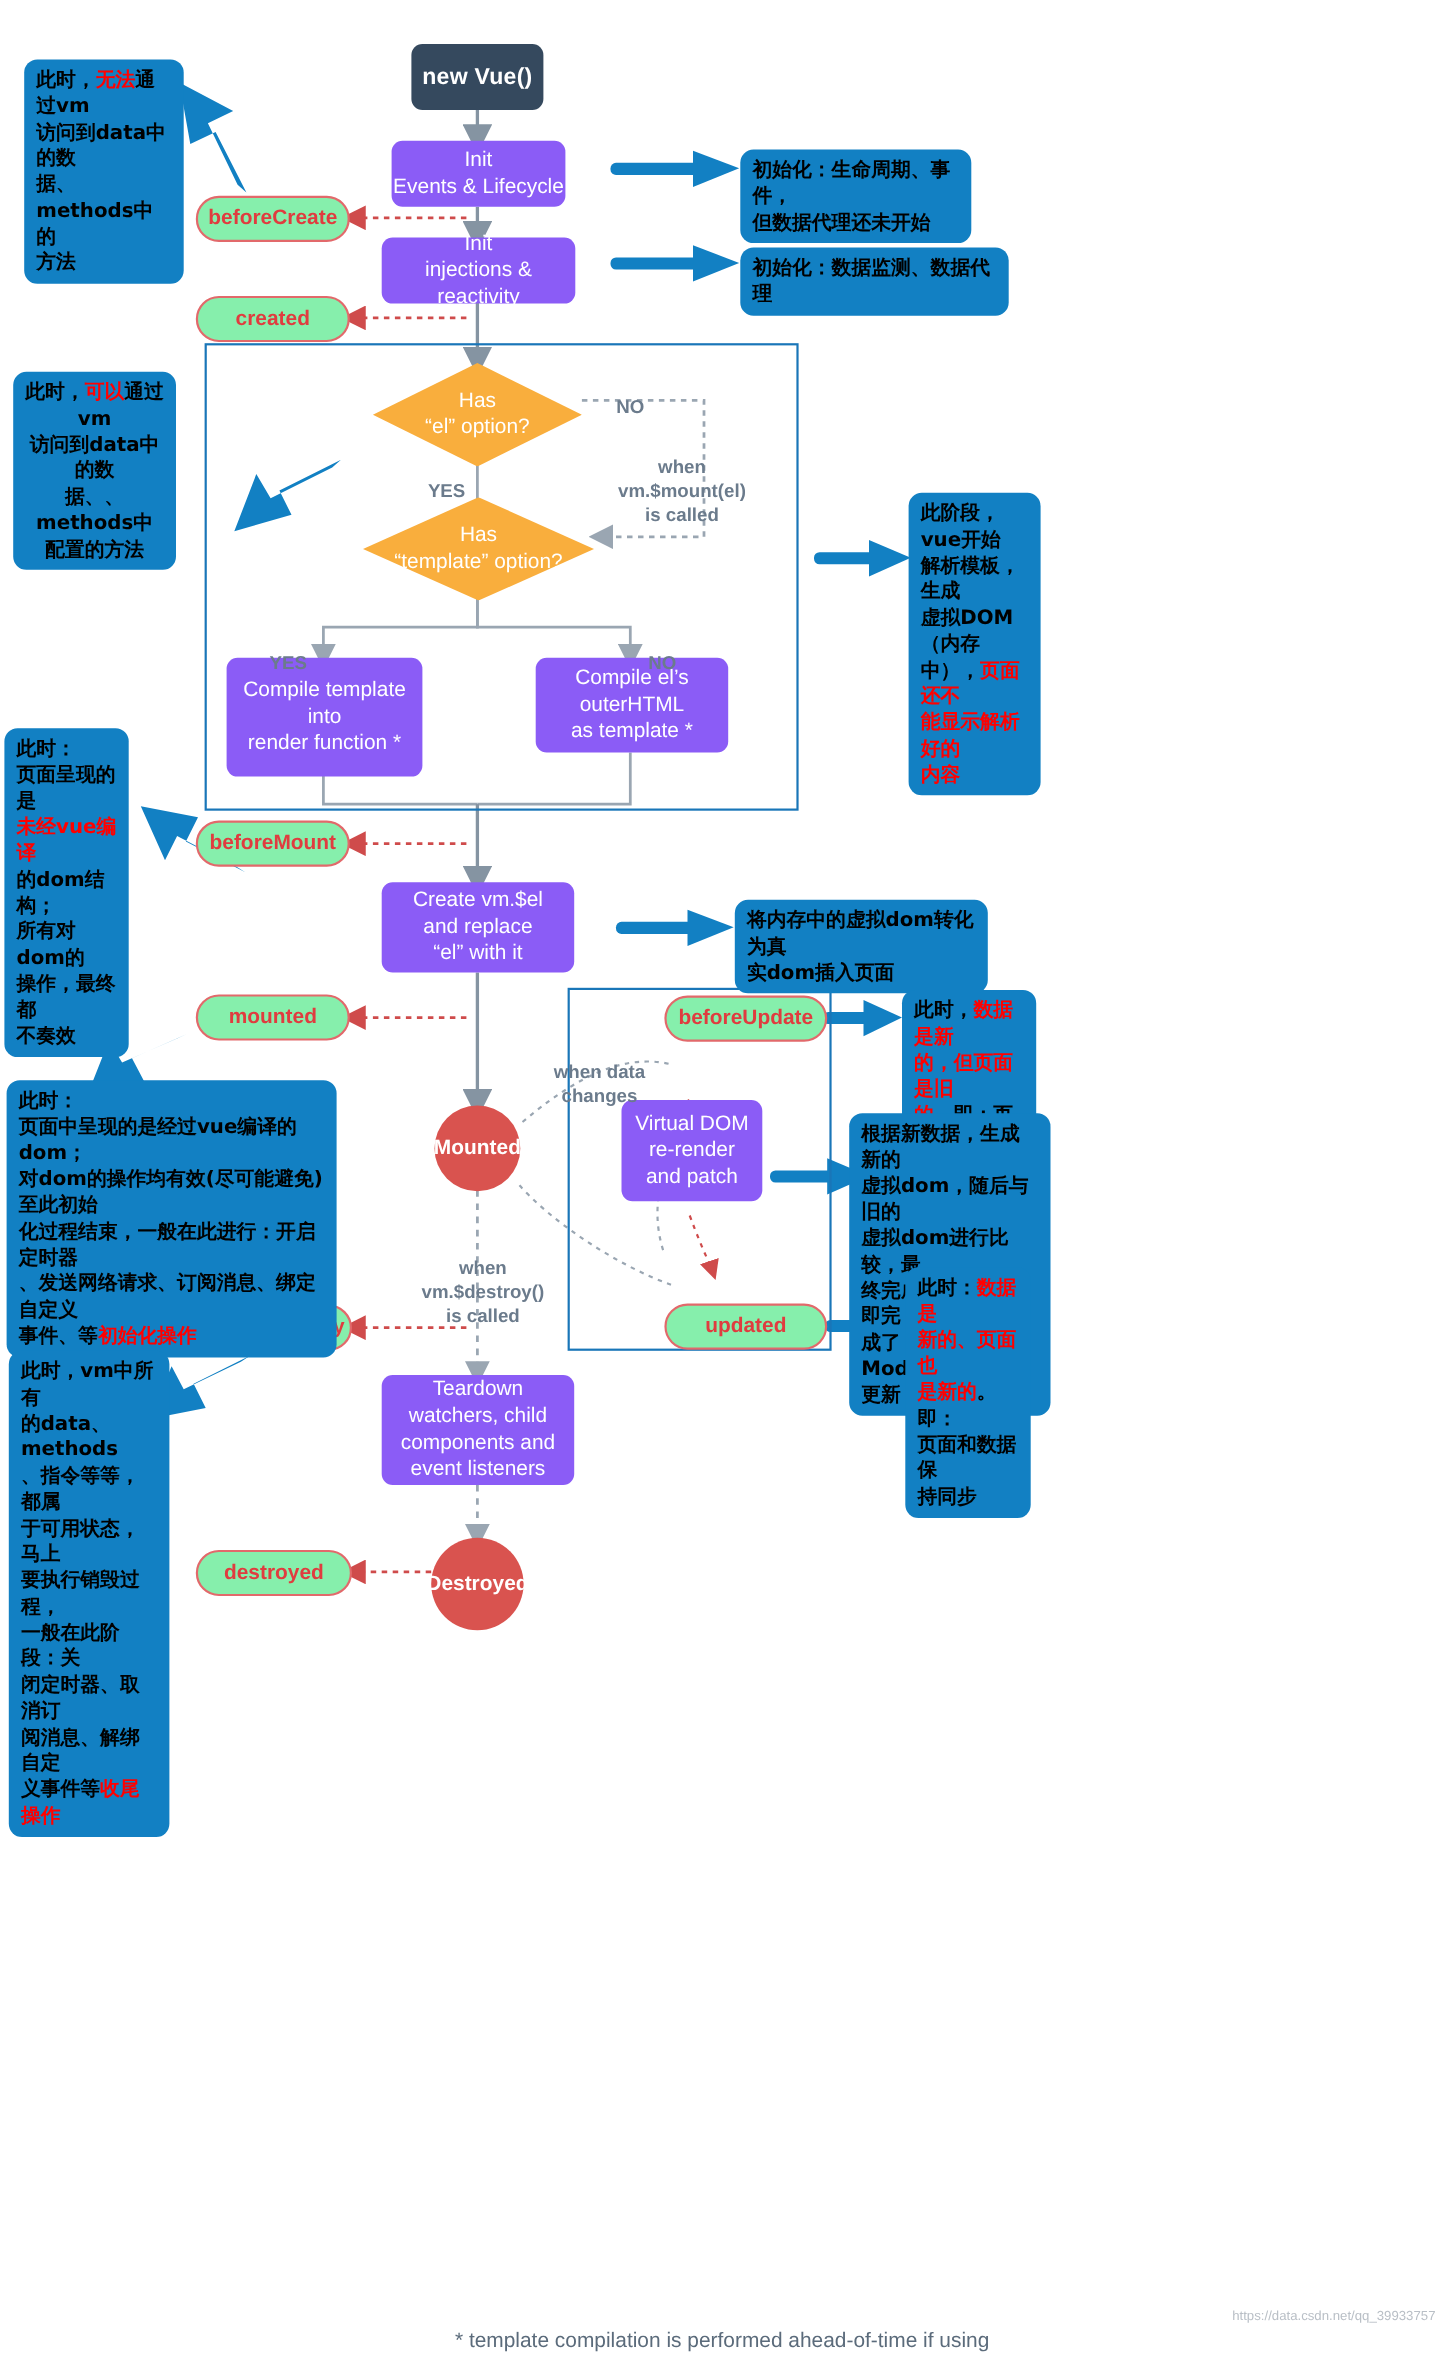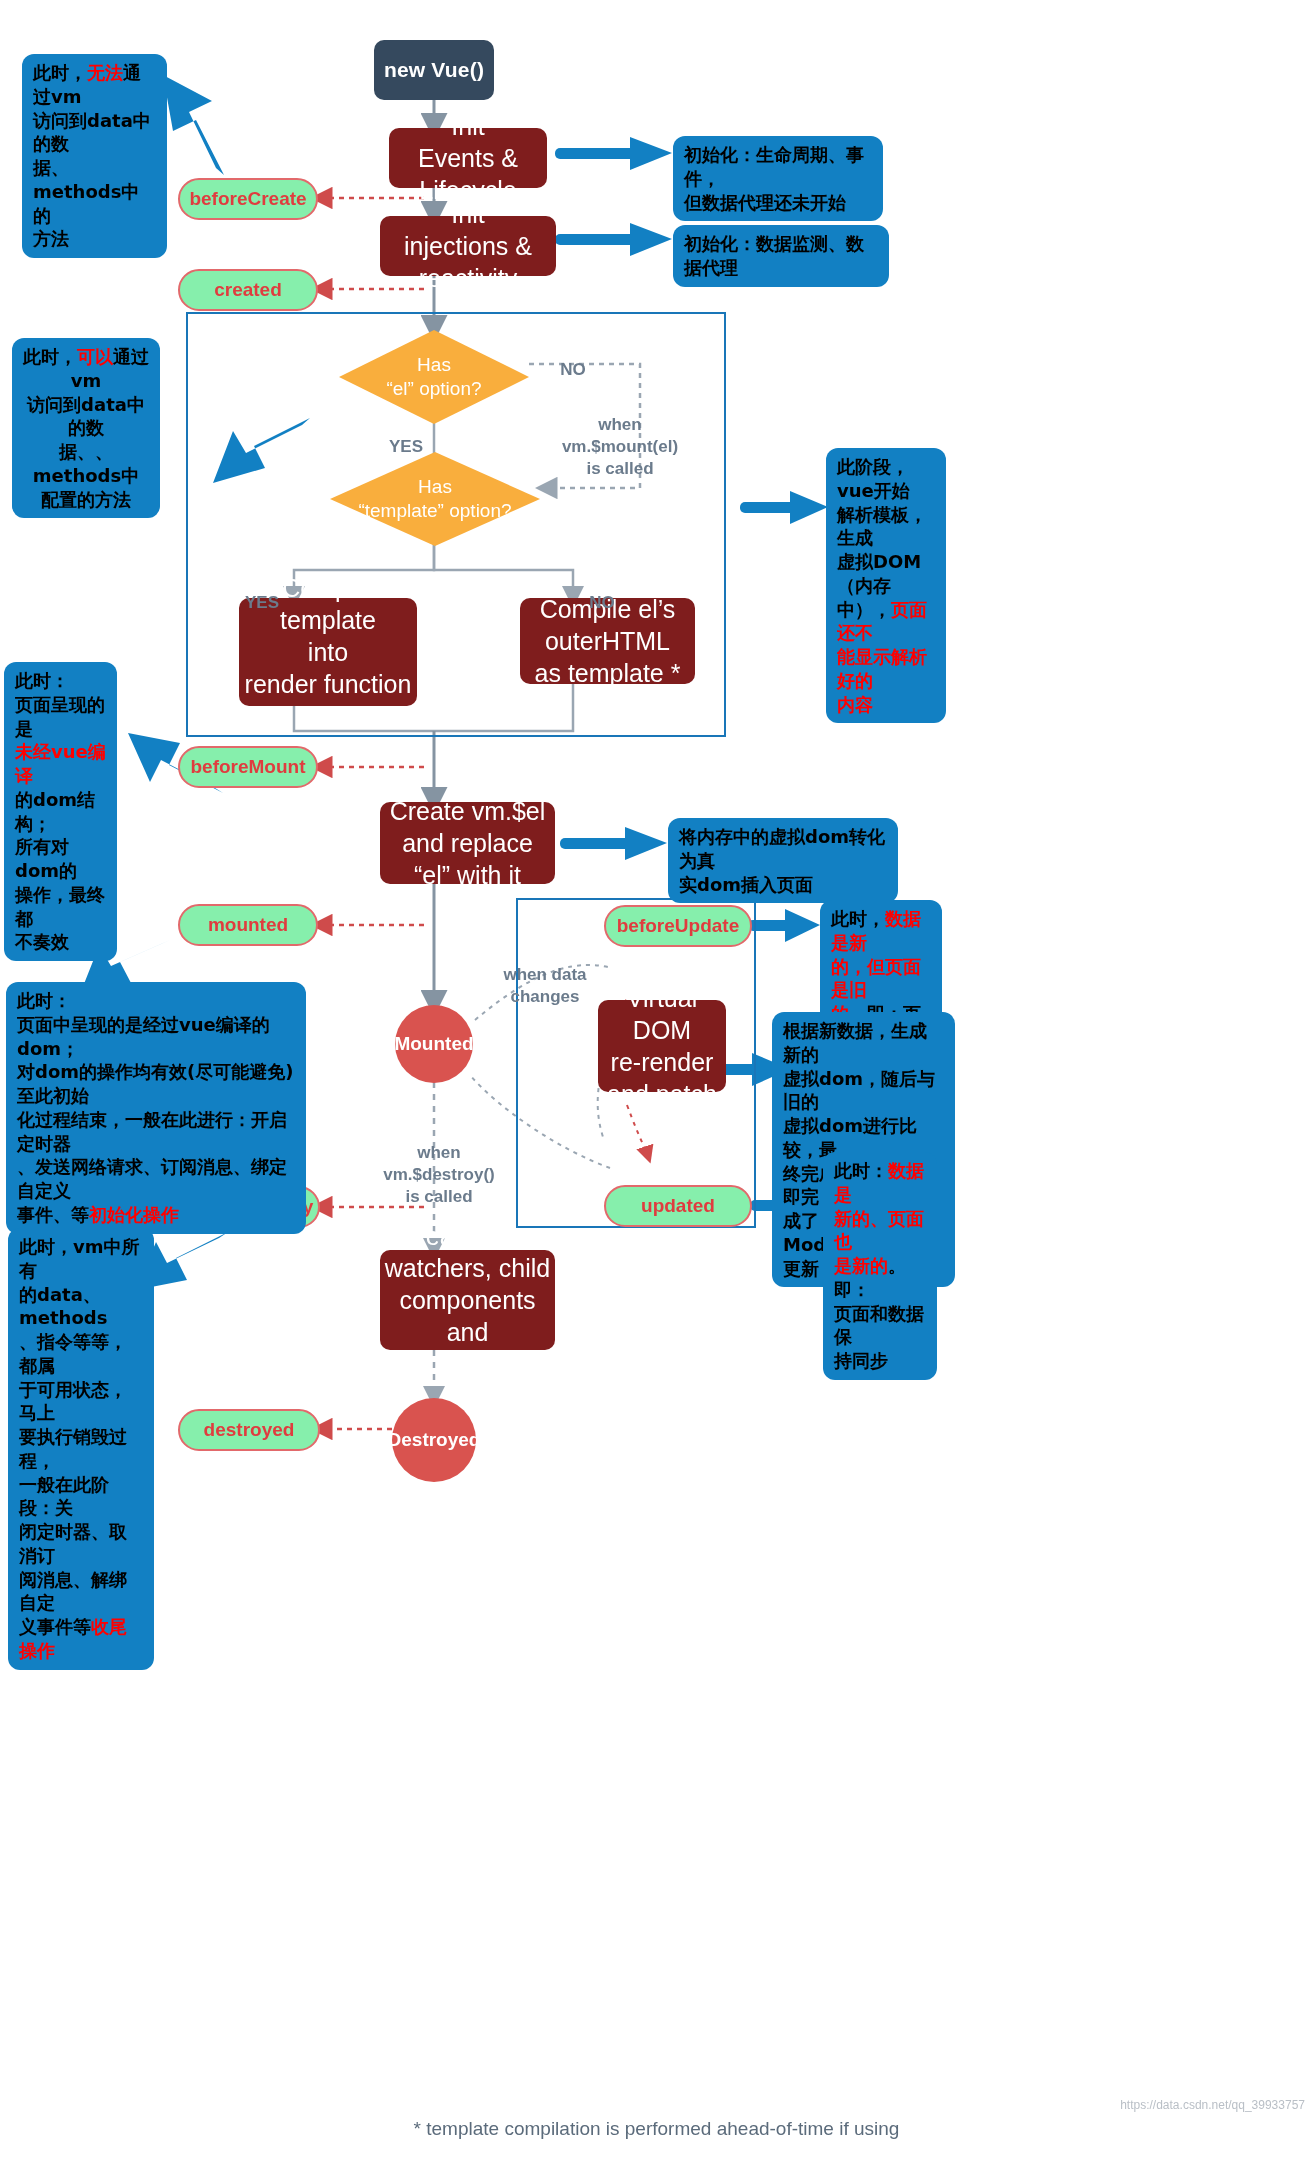--- a/index.html
+++ b/index.html
@@ -16,21 +16,21 @@
   
   .node {
     position:absolute; display:flex; align-items:center; justify-content:center;
     text-align:center; color:#ffffff; line-height:1.28;
   }
   .node-dark {
     background:#35495e; border-radius:10px;
     font-size:21px; font-weight:bold; letter-spacing:.2px;
   }
   .node-green {
-    background:#7f1d1d; border-radius:10px; font-size:25px; font-weight:400;margin-left:33px;
+    background:#8b5cf6; border-radius:10px; font-size:19px; font-weight:400;
   }
   .node-diamond {
     background:transparent; font-size:19px;
   }
   .diamond-shape {
     position:absolute; inset:0; background:#f9ae3d;
     clip-path:polygon(50% 0,100% 50%,50% 100%,0 50%);
   }
   .diamond-label { position:relative; z-index:2; padding:0 10px; }
 
@@ -305,21 +305,21 @@
   </div>
 
   <div class="note" style="left:22px; top:54px; width:145px;"><span>此时，</span><span class="hl">无法</span><span>通过vm
 访问到data中的数
 据、methods中的
 方法</span></div>
 
   <div class="note" style="left:673px; top:136px; width:210px;"><span>初始化：生命周期、事件，
 但数据代理还未开始</span></div>
 
-  <div class="note" style="left:673px; top:225px; width:216px;"><span>初始化：数据监测、数据代理</span></div>
+  <div class="note" style="left:673px; top:225px; width:244px;"><span>初始化：数据监测、数据代理</span></div>
 
   <div class="note" style="left:12px; top:338px; width:148px;text-align:center;"><span>此时，</span><span class="hl">可以</span><span>通过vm
 访问到data中的数
 据、、methods中
 配置的方法</span></div>
 
   <div class="note" style="left:826px; top:448px; width:120px;"><span>此阶段，vue开始
 解析模板，生成
 虚拟DOM（内存
 中），</span><span class="hl">页面还不

